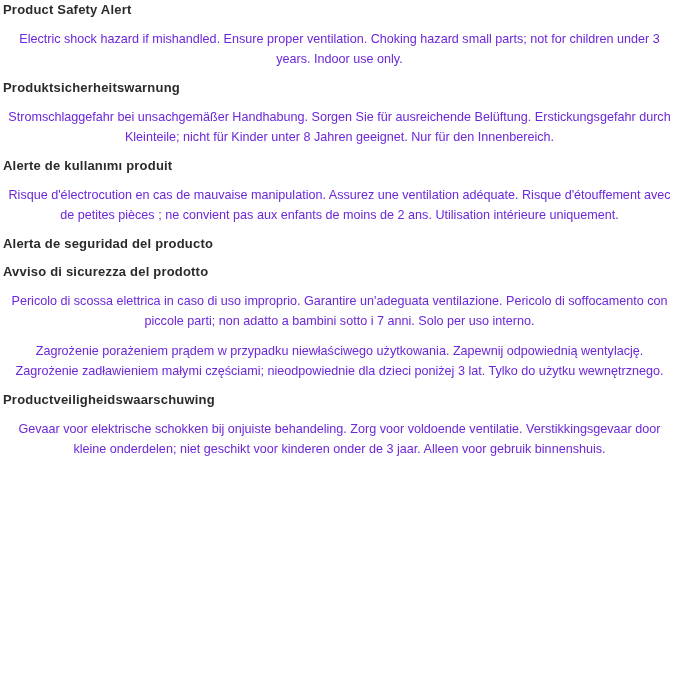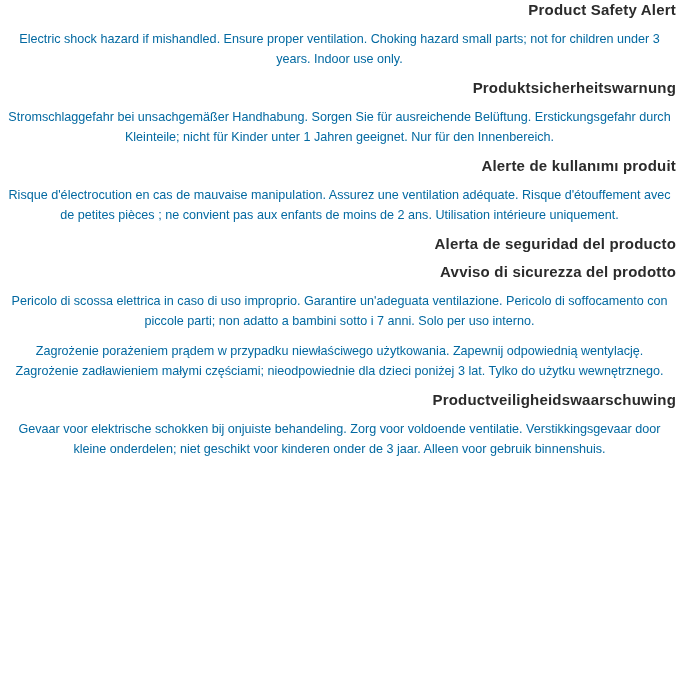--- a/index.html
+++ b/index.html
@@ -17,50 +17,50 @@
   .doc {
     box-sizing: border-box;
     width: 679px;
     padding: 2px 3px 0 3px;
     text-align: center;
   }
   .section {
     margin: 0 0 11px 0;
   }
   .section-heading {
-    font-size: 15px;
+    font-size: 13px;
     font-weight: 700;
     color: #2b2b2b;
     letter-spacing: 0.2px;
     line-height: 15px;
     margin: 0 0 13px 0;
-    text-align: right;
+    text-align: left;
   }
   .section-body {
     font-size: 12.6px;
     font-weight: 400;
-    color: #0369a1;
+    color: #6d28d9;
     line-height: 19.5px;
     margin: 0;
     text-align: center;
   }
 </style>
 </head>
 <body>
 
 <div class="doc">
 
   <div class="section">
     <h3 class="section-heading">Product Safety Alert</h3>
     <p class="section-body">Electric shock hazard if mishandled. Ensure proper ventilation. Choking hazard small parts; not for children under 3 years. Indoor use only.</p>
   </div>
 
   <div class="section">
     <h3 class="section-heading">Produktsicherheitswarnung</h3>
-    <p class="section-body">Stromschlaggefahr bei unsachgemäßer Handhabung. Sorgen Sie für ausreichende Belüftung. Erstickungsgefahr durch Kleinteile; nicht für Kinder unter 1 Jahren geeignet. Nur für den Innenbereich.</p>
+    <p class="section-body">Stromschlaggefahr bei unsachgemäßer Handhabung. Sorgen Sie für ausreichende Belüftung. Erstickungsgefahr durch Kleinteile; nicht für Kinder unter 8 Jahren geeignet. Nur für den Innenbereich.</p>
   </div>
 
   <div class="section">
     <h3 class="section-heading">Alerte de kullanımı produit</h3>
     <p class="section-body">Risque d'électrocution en cas de mauvaise manipulation. Assurez une ventilation adéquate. Risque d'étouffement avec de petites pièces ; ne convient pas aux enfants de moins de 2 ans. Utilisation intérieure uniquement.</p>
   </div>
 
   <div class="section">
     <h3 class="section-heading">Alerta de seguridad del producto</h3>
   </div>

